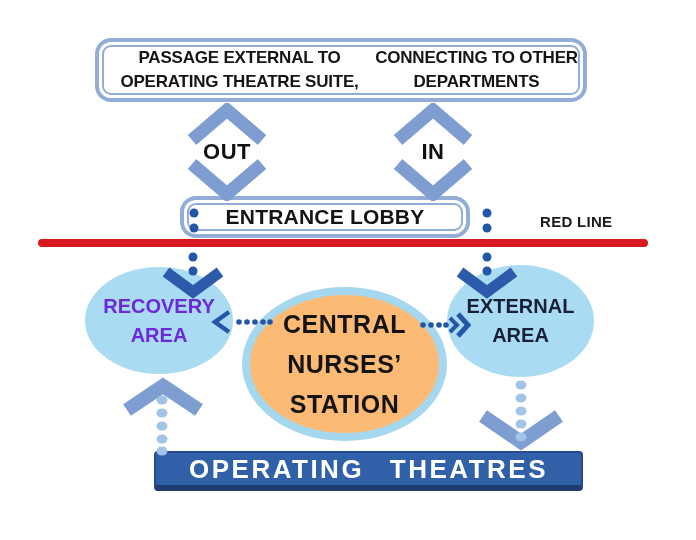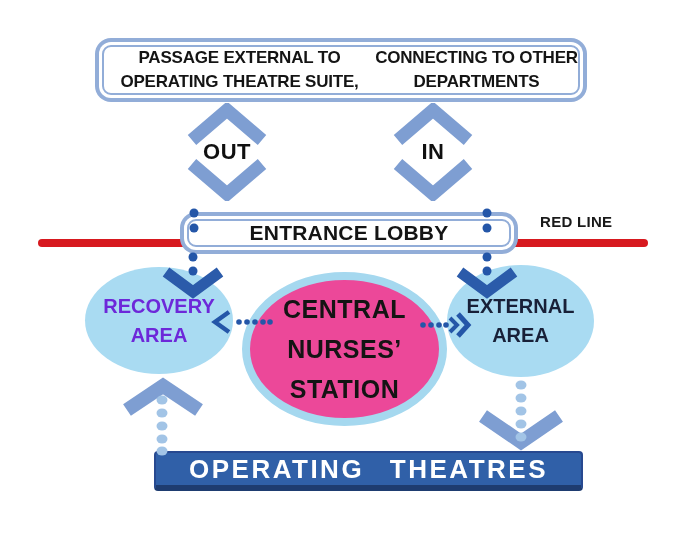--- a/index.html
+++ b/index.html
@@ -25,22 +25,22 @@
     flex-direction: row;
     align-items: center;
     justify-content: center;
     text-align: center;
     color: #141414;
     font-weight: bold;
     z-index: 2;
   }
   .passage-box { left: 102px; top: 45px; width: 478px; height: 50px;
                  font-size: 17px; line-height: 24px; letter-spacing: -0.2px; }
-  .lobby-box   { left: 187px; top: 203px; width: 324px; height: 28px;
-                 font-size: 21px; letter-spacing: 0.2px; margin-top: 16px; }
+  .lobby-box   { left: 187px; top: 203px; width: 276px; height: 28px;
+                 font-size: 21px; letter-spacing: 0.2px; }
 
   
   .badge {
     position: absolute;
     width: 84px; height: 98px;
     display: flex; align-items: center; justify-content: center;
     font-size: 22px; font-weight: bold; color: #101010;
     z-index: 3;
   }
   .badge svg { position: absolute; left: 0; top: 0; }
@@ -62,22 +62,22 @@
   
   .ellipse {
     position: absolute; border-radius: 50%;
     display: flex; flex-direction: column; align-items: center; justify-content: center;
     text-align: center; font-weight: bold; z-index: 2;
   }
   .recovery { left: 85px;  top: 267px; width: 148px; height: 107px;
               background: #a9dbf2; color: #6d28d9; font-size: 20px; line-height: 29px; }
   .holding  { left: 447px; top: 265px; width: 147px; height: 112px;
               background: #a9dbf2; color: #182038; font-size: 20px; line-height: 29px; }
-  .central  { left: 242px; top: 272px; width: 205px; height: 154px;
-              background: #ec4899; border: 8px solid #a5d8ef; color: #141414;
+  .central  { left: 242px; top: 287px; width: 205px; height: 154px;
+              background: #fdba74; border: 8px solid #a5d8ef; color: #141414;
               font-size: 25px; line-height: 40px; letter-spacing: 0.5px; }
 
   
   .theatres-bar {
     position: absolute; left: 128px; top: 451px; width: 429px; height: 40px;
     background: #3060a8; border: 2px solid #274990; border-bottom: 6px solid #1e3c70;
     border-radius: 4px;
     display: flex; align-items: center; justify-content: center;
     color: #ffffff; font-size: 26px; font-weight: bold;
     letter-spacing: 2.5px; word-spacing: 16px;

